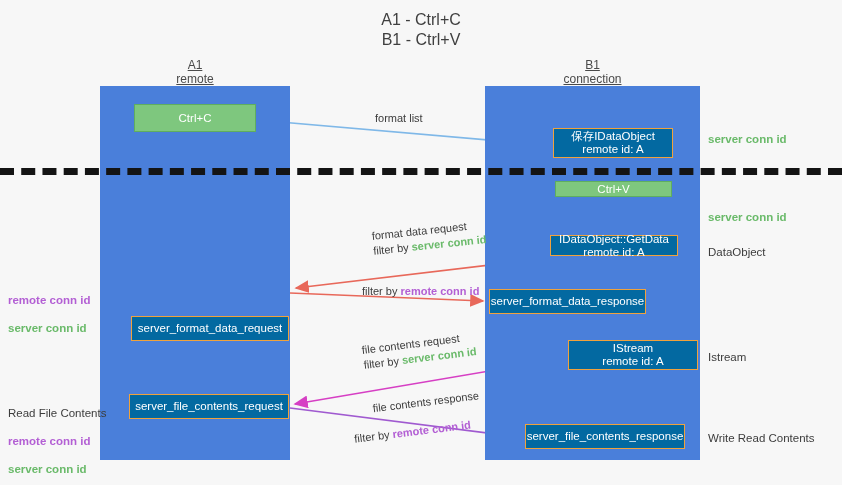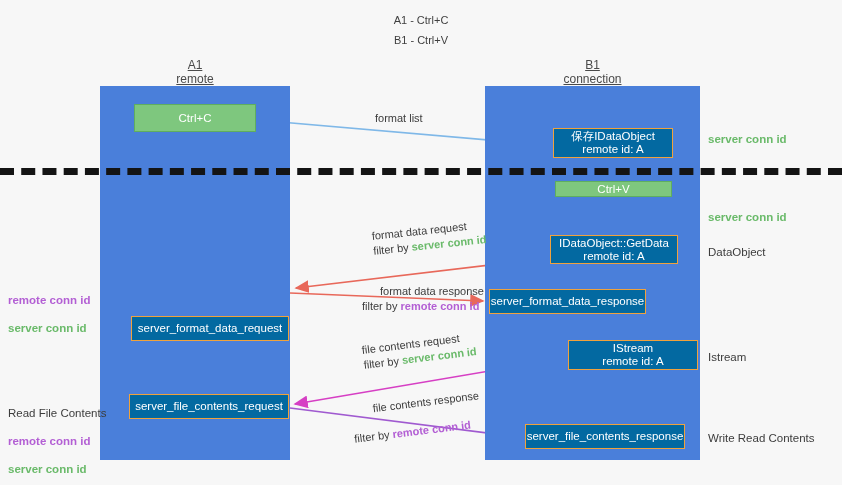--- a/index.html
+++ b/index.html
@@ -21,21 +21,21 @@
     width: 842px;
     height: 485px;
   }
   .abs { position: absolute; }
 
   
   #title {
     left: 0; top: 10px;
     width: 842px;
     text-align: center;
-    font-size: 11px;
+    font-size: 16px;
     line-height: 20px;
     color: #3f3f3f;
     white-space: pre-line;
   }
 
   
   .col-header {
     text-align: center;
     font-size: 12px;
     line-height: 14px;
@@ -73,21 +73,21 @@
     color: #ffffff;
     white-space: pre-line;
     padding: 2px 4px;
   }
   .node.green { background: #7ec77e; border: 1px solid #5fae5f; }
   .node.orange { background: #0369a1; border: 1px solid #f0a23c; }
 
   #n-ctrlc   { left: 134px; top: 104px; width: 122px; height: 28px; }
   #n-saveido { left: 553px; top: 128px; width: 120px; height: 30px; }
   #n-ctrlv   { left: 555px; top: 181px; width: 117px; height: 16px; }
-  #n-getdata { left: 550px; top: 235px; width: 128px; height: 29px; }
+  #n-getdata { left: 550px; top: 235px; width: 128px; height: 21px; }
   #n-sfdreq  { left: 131px; top: 276px; width: 158px; height: 25px; margin-top: 40px; }
   #n-sfdresp { left: 489px; top: 289px; width: 157px; height: 25px; }
   #n-istream { left: 568px; top: 340px; width: 130px; height: 30px; }
   #n-sfcreq  { left: 129px; top: 394px; width: 160px; height: 25px; text-align: center; }
   #n-sfcresp { left: 525px; top: 424px; width: 160px; height: 25px; }
 
   
   .side-note {
     font-size: 11.5px;
     line-height: 14px;
@@ -213,21 +213,20 @@
 <div class="abs edge-label" id="el-formatlist">
   <span>format list</span>
 </div>
 
 <div class="abs edge-label" id="el-fdreq">
   <div>format data request</div>
   <div><span>filter by </span><span class="hl-green">server conn id</span></div>
 </div>
 
 <div class="abs edge-label" id="el-fdresp">
-  <div style="padding-left:18px">format data response</div>
   <div><span>filter by </span><span class="hl-purple">remote conn id</span></div>
 </div>
 
 <div class="abs edge-label" id="el-fcreq">
   <div>file contents request</div>
   <div><span>filter by </span><span class="hl-green">server conn id</span></div>
 </div>
 
 <div class="abs edge-label" id="el-fcresp">
   <div style="padding-left:22px">file contents response</div>

